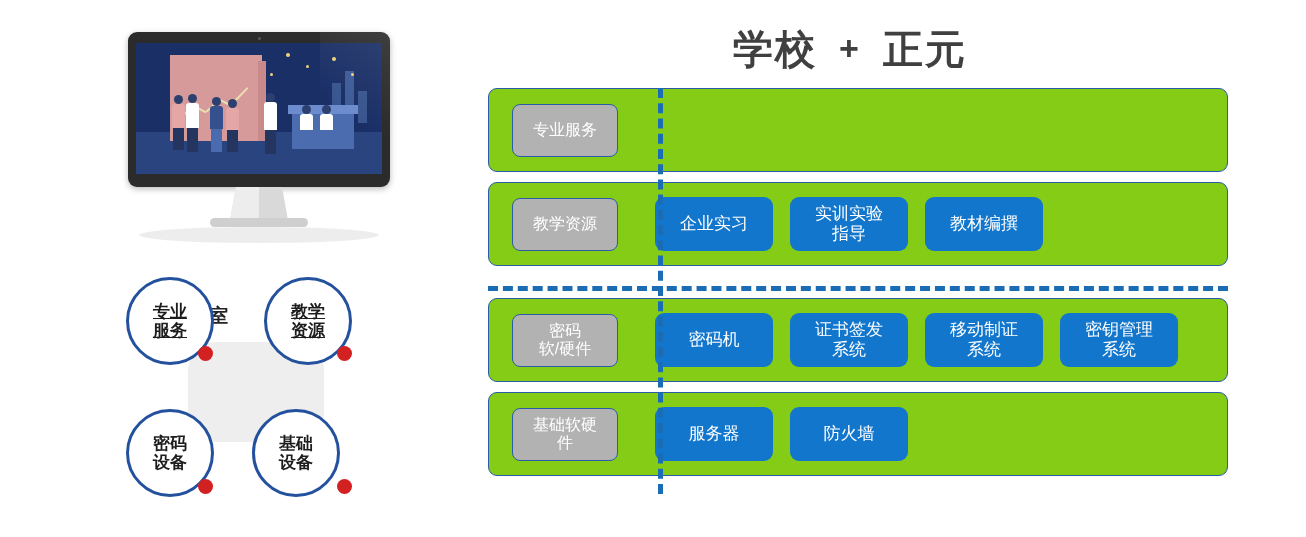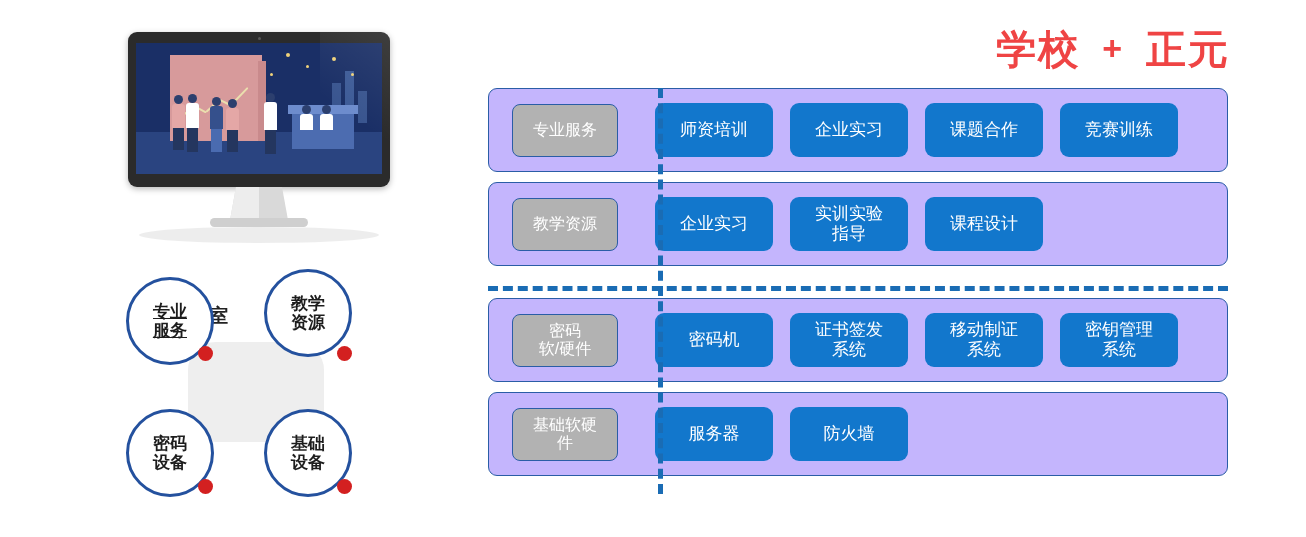--- a/index.html
+++ b/index.html
@@ -59,42 +59,42 @@
     font-size:19px;font-weight:bold;color:#222;letter-spacing:.5px;
   }
   .circle{
     position:absolute;width:88px;height:88px;border-radius:50%;
     background:#ffffff;border:3px solid #24519e;
     display:flex;align-items:center;justify-content:center;
     text-align:center;line-height:1.12;font-size:17px;font-weight:bold;color:#1d1d1d;
     box-sizing:border-box;
   }
   .c-tl{left:14px;top:11px;text-decoration:underline;}
-  .c-tr{left:152px;top:3px;}
+  .c-tr{left:152px;top:11px;text-decoration:underline;}
   .c-bl{left:14px;top:143px;}
-  .c-br{left:152px;top:143px;}
+  .c-br{left:140px;top:143px;}
   .dot{position:absolute;width:15px;height:15px;border-radius:50%;background:#d32020;}
   .d-tl{left:86px;top:80px;}
   .d-tr{left:225px;top:80px;}
   .d-bl{left:86px;top:213px;}
   .d-br{left:225px;top:213px;}
 
   
   .right-col{position:absolute;left:470px;top:0;width:836px;height:537px;}
   .main-title{
     position:absolute;left:0;top:22px;width:760px;
-    text-align:right;font-size:40px;font-weight:bold;color:#ef4444;
+    text-align:center;font-size:40px;font-weight:bold;color:#404040;
     letter-spacing:2px;
   }
   .main-title .plus{display:inline-block;margin:0 22px;font-size:34px;vertical-align:3px;}
 
   .rows{position:absolute;left:18px;top:88px;width:740px;}
   .row{
     position:relative;box-sizing:border-box;
-    background:#c4b5fd;border:1px solid #2a5da6;border-radius:9px;
+    background:#84cc16;border:1px solid #2a5da6;border-radius:9px;
     height:84px;margin-bottom:10px;
     display:flex;align-items:center;
   }
   .cat-cell{width:152px;display:flex;align-items:center;justify-content:center;flex:0 0 152px;}
   .cat-box{
     width:106px;min-height:53px;box-sizing:border-box;
     background:#b2b2b2;border:1px solid #2a5da6;border-radius:8px;
     color:#ffffff;font-size:16px;line-height:1.15;font-weight:normal;
     display:flex;align-items:center;justify-content:center;text-align:center;
     padding:5px 4px;
@@ -234,36 +234,30 @@
     <div class="main-title">
       <span>学校</span><span class="plus">+</span><span>正元</span>
     </div>
 
     <div class="rows">
 
       <div class="row">
         <div class="cat-cell">
           <div class="cat-box">专业服务</div>
         </div>
-        <div class="items-cell">
-          <div class="item-card">师资培训</div>
-          <div class="item-card">企业实习</div>
-          <div class="item-card">课题合作</div>
-          <div class="item-card">竞赛训练</div>
-        </div>
       </div>
 
       <div class="row">
         <div class="cat-cell">
           <div class="cat-box">教学资源</div>
         </div>
         <div class="items-cell">
           <div class="item-card">企业实习</div>
           <div class="item-card">实训实验<br>指导</div>
-          <div class="item-card">课程设计</div>
+          <div class="item-card">教材编撰</div>
         </div>
       </div>
 
       <div style="height:22px;"></div>
 
       <div class="row">
         <div class="cat-cell">
           <div class="cat-box">密码<br>软/硬件</div>
         </div>
         <div class="items-cell">

